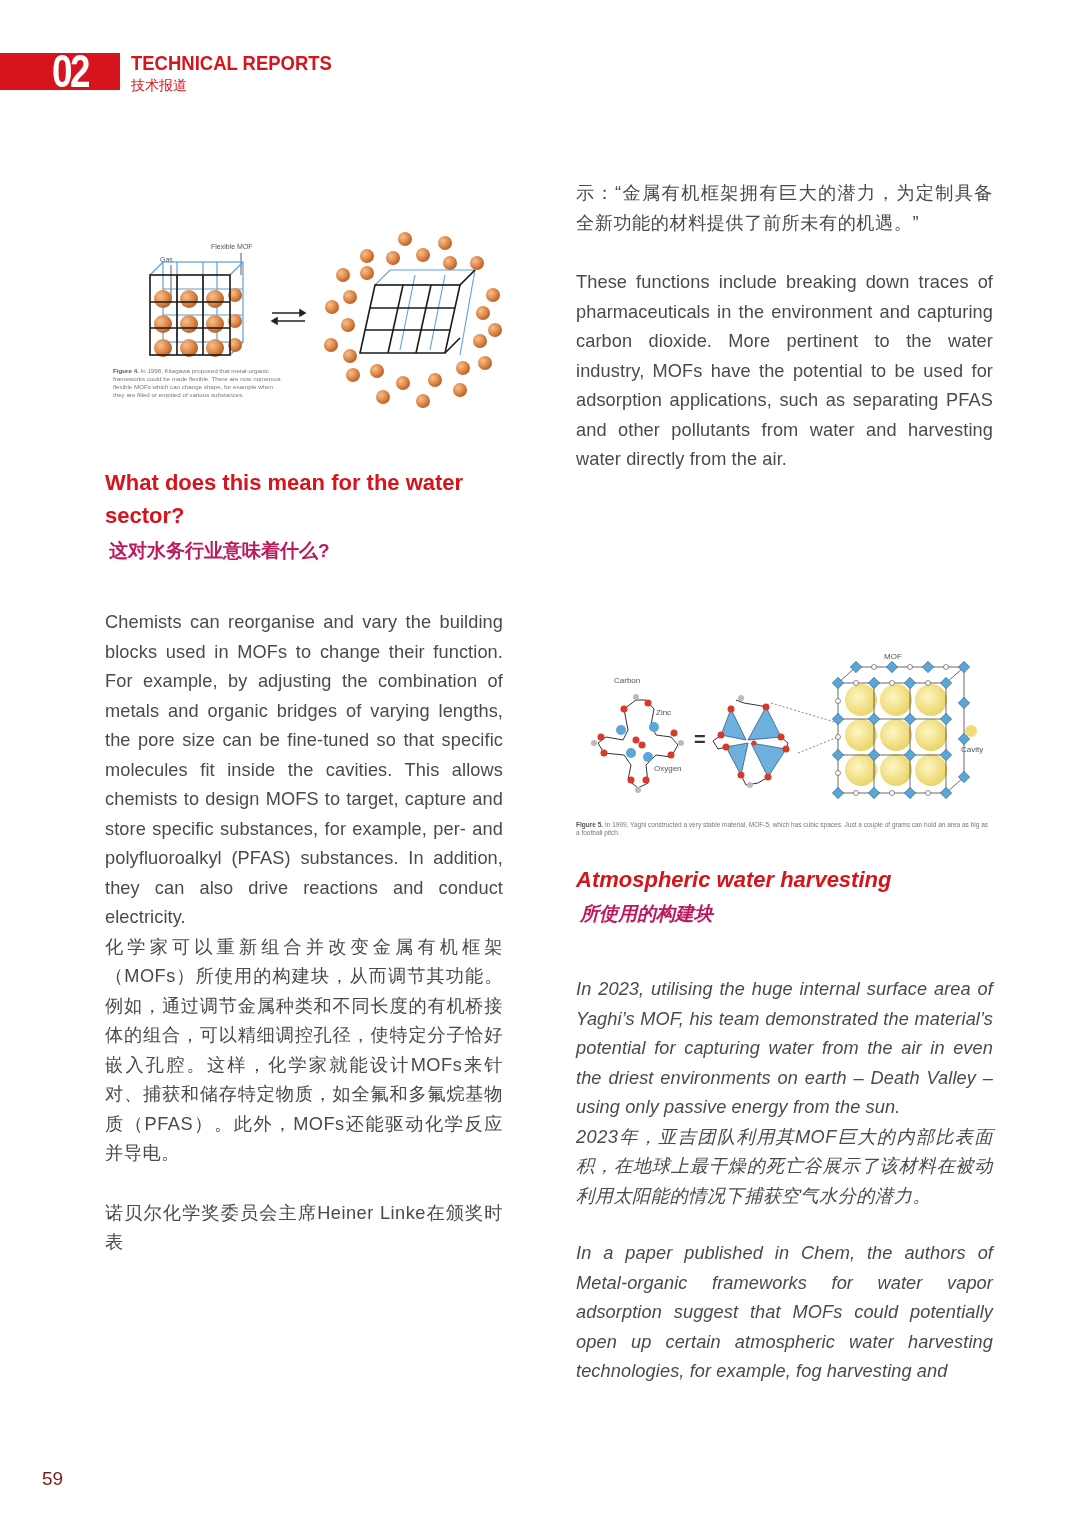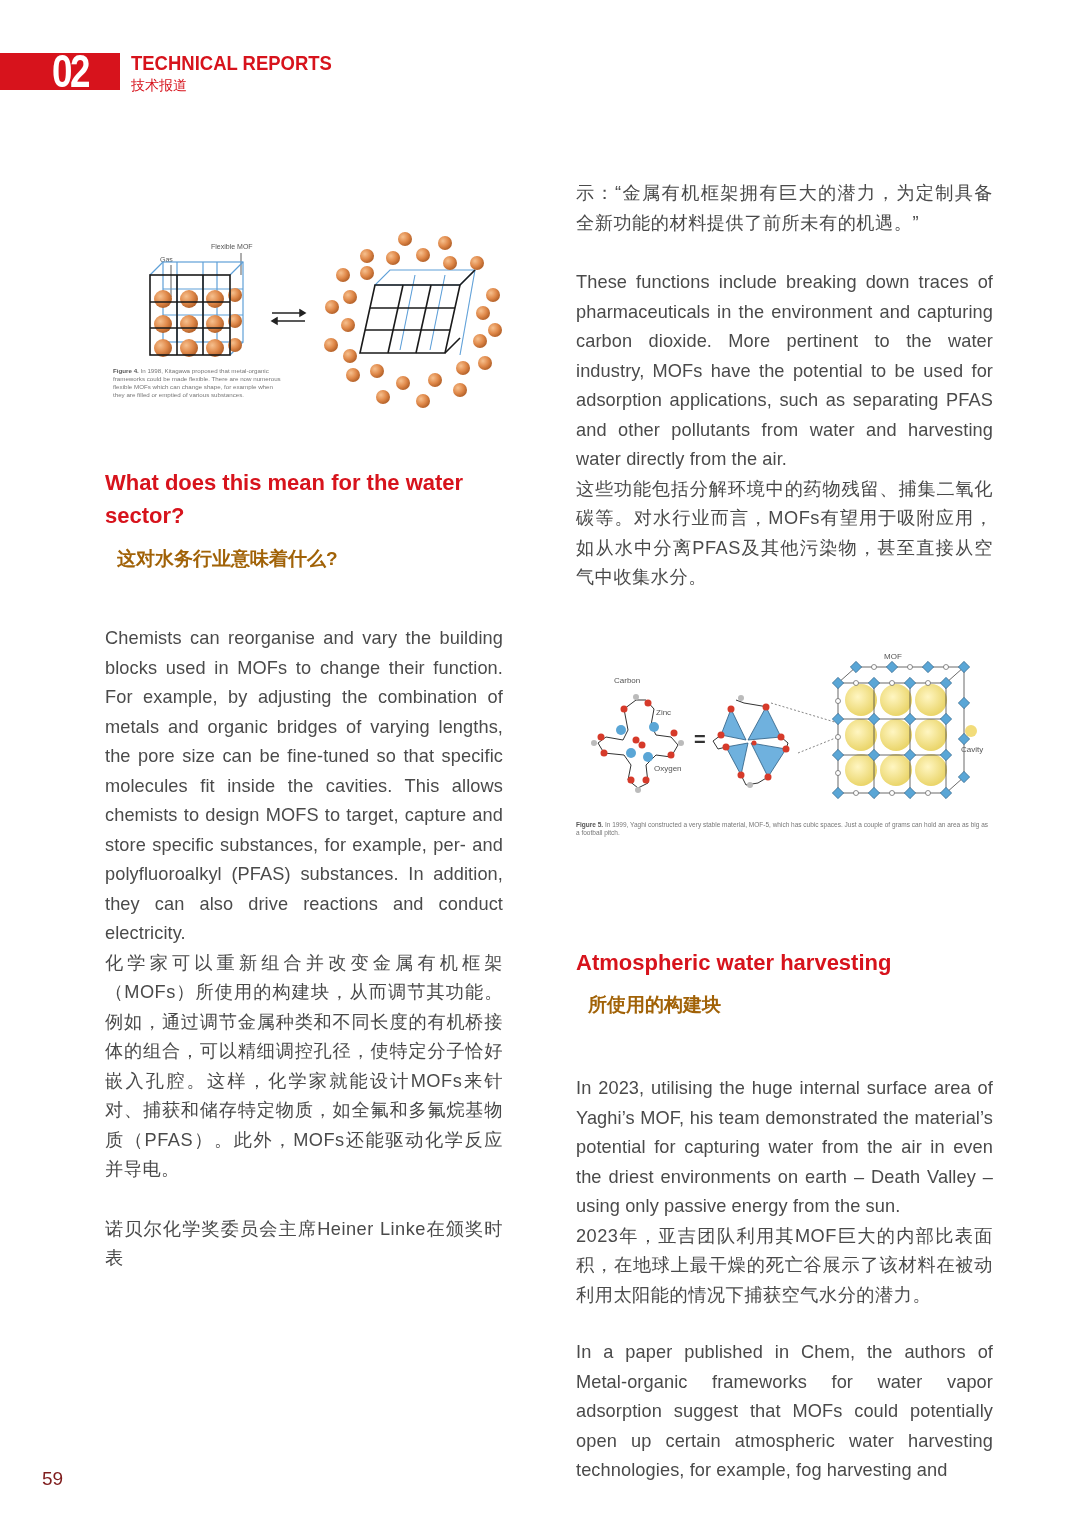--- a/index.html
+++ b/index.html
@@ -14,21 +14,21 @@
   .header-sub { position: absolute; left: 131px; top: 77px; font-weight: normal; font-size: 14px; color: #d7131c; line-height: 16px; }
 
   .col { position: absolute; width: 398px; }
   .col-left { left: 105px; }
   .col-right { left: 576px; width: 417px; }
 
   .p { font-size: 18.2px; line-height: 29.5px; text-align: justify; color: #4a4a4a; margin: 0; }
   .p.en { letter-spacing: 0.1px; }
   .p.cn { letter-spacing: 0.5px; }
   .h-en { color: #d7131c; font-weight: bold; font-size: 22px; line-height: 33px; margin: 0; }
-  .h-cn { color: #a16207; font-weight: bold; font-size: 19px; line-height: 30px; margin: 12px; }
+  .h-cn { color: #be185d; font-weight: bold; font-size: 19px; line-height: 30px; margin: 4px; }
 
   .fig { position: absolute; }
   .caption { font-size: 6.2px; line-height: 8px; color: #777; }
   .caption b { color: #555; }
   .page-num { position: absolute; left: 42px; top: 1468px; font-size: 19px; color: #7f1d1d; }
 </style>
 </head>
 <body>
 
 <div class="header-bar"></div>
@@ -155,21 +155,20 @@
   <p class="p en">Chemists can reorganise and vary the building blocks used in MOFs to change their function. For example, by adjusting the combination of metals and organic bridges of varying lengths, the pore size can be fine-tuned so that specific molecules fit inside the cavities. This allows chemists to design MOFS to target, capture and store specific substances, for example, per- and polyfluoroalkyl (PFAS) substances. In addition, they can also drive reactions and conduct electricity.</p>
   <p class="p cn">化学家可以重新组合并改变金属有机框架（MOFs）所使用的构建块，从而调节其功能。例如，通过调节金属种类和不同长度的有机桥接体的组合，可以精细调控孔径，使特定分子恰好嵌入孔腔。这样，化学家就能设计MOFs来针对、捕获和储存特定物质，如全氟和多氟烷基物质（PFAS）。此外，MOFs还能驱动化学反应并导电。</p>
   <div style="height:30px;"></div>
   <p class="p cn">诺贝尔化学奖委员会主席Heiner Linke在颁奖时表</p>
 </div>
 
 <div class="col col-right" style="top:179px;">
   <p class="p cn">示：“金属有机框架拥有巨大的潜力，为定制具备全新功能的材料提供了前所未有的机遇。”</p>
   <div style="height:30px;"></div>
   <p class="p en">These functions include breaking down traces of pharmaceuticals in the environment and capturing carbon dioxide. More pertinent to the water industry, MOFs have the potential to be used for adsorption applications, such as separating PFAS and other pollutants from water and harvesting water directly from the air.</p>
-  <p class="p cn">这些功能包括分解环境中的药物残留、捕集二氧化碳等。对水行业而言，MOFs有望用于吸附应用，如从水中分离PFAS及其他污染物，甚至直接从空气中收集水分。</p>
 </div>
 
 <div class="fig" style="left:576px; top:645px; width:415px; height:200px;">
   <svg width="415" height="170" viewBox="0 0 415 170" style="position:absolute;left:0;top:0;">
     <text x="38" y="38" font-size="8" fill="#555" font-family="Liberation Sans, sans-serif">Carbon</text>
     <text x="80" y="70" font-size="8" fill="#555" font-family="Liberation Sans, sans-serif">Zinc</text>
     <text x="78" y="126" font-size="8" fill="#555" font-family="Liberation Sans, sans-serif">Oxygen</text>
 
     <g stroke="#333" stroke-width="1" fill="none">
       <path d="M60 55 L48 64 L52 85 L47 95 L30 92 L22 98 L28 108 L48 110 L55 120 L52 135 L62 143 L72 138 L70 120 L80 110 L95 112 L102 100 L95 92 L80 90 L75 80 L78 64 L70 55 Z"></path>
@@ -288,21 +287,21 @@
         <circle cx="370" cy="22" r="2.5"></circle>
     </g>
     <circle cx="395" cy="86" r="6" fill="#f2dc7a"></circle>
     <text x="385" y="107" font-size="8" fill="#555" font-family="Liberation Sans, sans-serif">Cavity</text>
   </svg>
   <div class="caption" style="position:absolute; left:0; top:176px; width:415px; font-size:6.5px;">
     <b>Figure 5.</b><span> In 1999, Yaghi constructed a very stable material, MOF-5, which has cubic spaces. Just a couple of grams can hold an area as big as a football pitch.</span>
   </div>
 </div>
 
-<div class="col col-right" style="top:947px;">
+<div class="col col-right" style="top:864px;font-style:italic;">
   <h2 class="h-en" style="line-height:31px;">Atmospheric water harvesting</h2>
   <h3 class="h-cn">所使用的构建块</h3>
   <div style="height:42px;"></div>
   <p class="p en">In 2023, utilising the huge internal surface area of Yaghi’s MOF, his team demonstrated the material’s potential for capturing water from the air in even the driest environments on earth – Death Valley – using only passive energy from the sun.</p>
   <p class="p cn">2023年，亚吉团队利用其MOF巨大的内部比表面积，在地球上最干燥的死亡谷展示了该材料在被动利用太阳能的情况下捕获空气水分的潜力。</p>
   <div style="height:28px;"></div>
   <p class="p en">In a paper published in Chem, the authors of Metal-organic frameworks for water vapor adsorption suggest that MOFs could potentially open up certain atmospheric water harvesting technologies, for example, fog harvesting and</p>
 </div>
 
 <div class="page-num">59</div>

